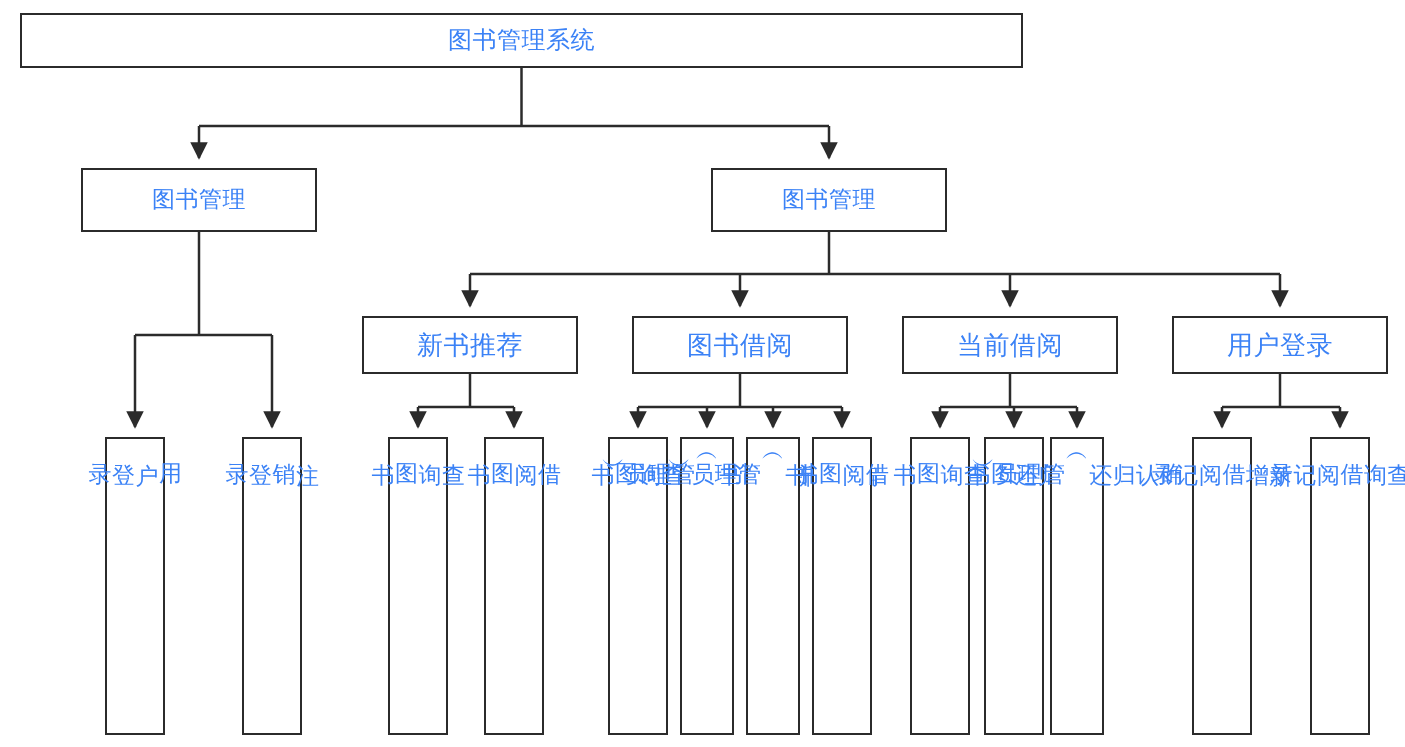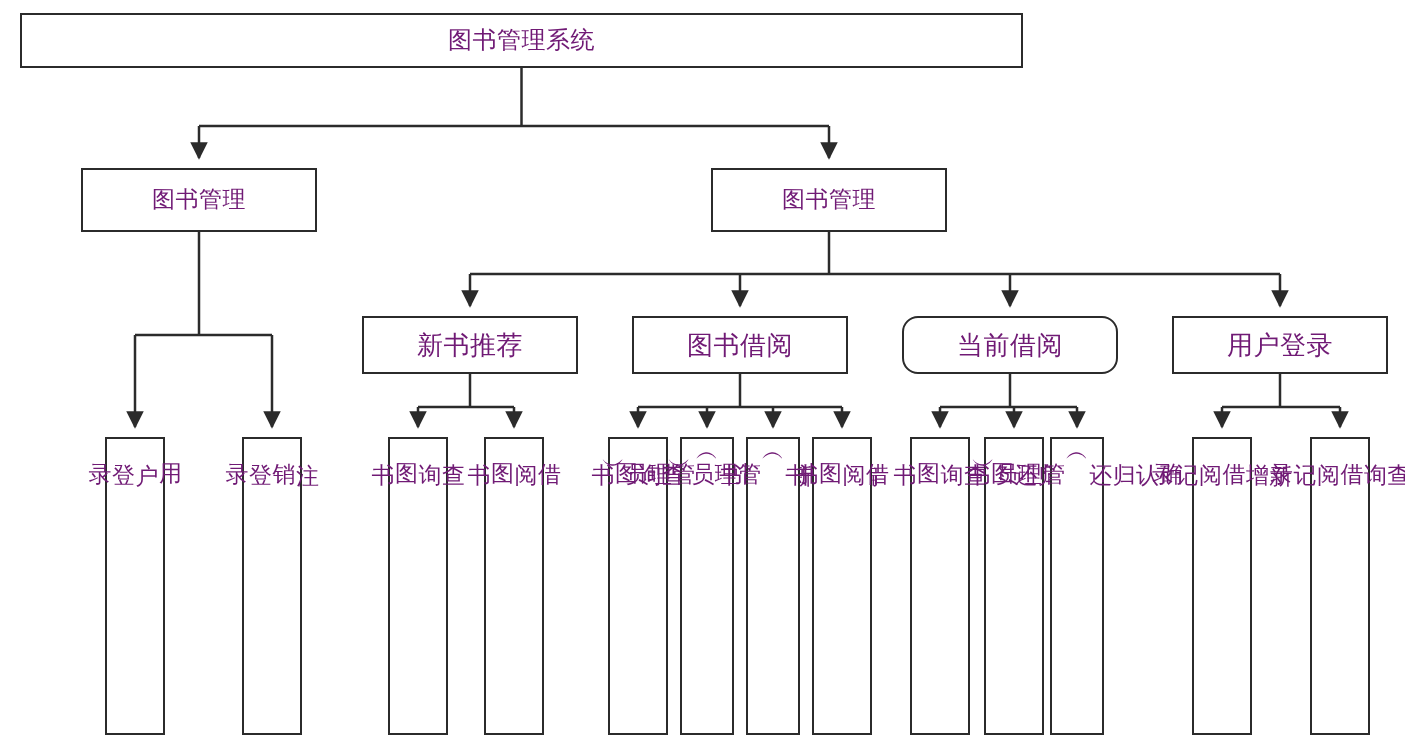--- a/index.html
+++ b/index.html
@@ -29,21 +29,21 @@
     position: absolute;
     box-sizing: border-box;
     background: #ffffff;
     border: 2px solid #2b2b2b;
     display: flex;
     align-items: center;
     justify-content: center;
     z-index: 2;
   }
   .node-label {
-    color: #701a75;
+    color: #3b82f6;
     text-align: center;
     line-height: 1.18;
     letter-spacing: 0.5px;
     white-space: nowrap;
   }
   .node-root .node-label {
     font-size: 24px;
   }
   .node-branch .node-label {
     font-size: 23px;
@@ -130,21 +130,21 @@
       </div>
       <div class="node node-branch" style="left: 711px; top: 168px; width: 236px; height: 64px;">
         <span class="node-label">图书管理</span>
       </div>
       <div class="node node-group" style="left: 362px; top: 316px; width: 216px; height: 58px;">
         <span class="node-label">新书推荐</span>
       </div>
       <div class="node node-group" style="left: 632px; top: 316px; width: 216px; height: 58px;">
         <span class="node-label">图书借阅</span>
       </div>
-      <div class="node node-group" style="left: 902px; top: 316px; width: 216px; height: 58px; border-radius: 16px;">
+      <div class="node node-group" style="left: 902px; top: 316px; width: 216px; height: 58px;">
         <span class="node-label">当前借阅</span>
       </div>
       <div class="node node-group" style="left: 1172px; top: 316px; width: 216px; height: 58px;">
         <span class="node-label">用户登录</span>
       </div>
       <div class="node node-leaf" style="left: 105px; top: 437px; width: 60px; height: 298px;">
         <span class="node-label">用
 户
 登
 录</span>

